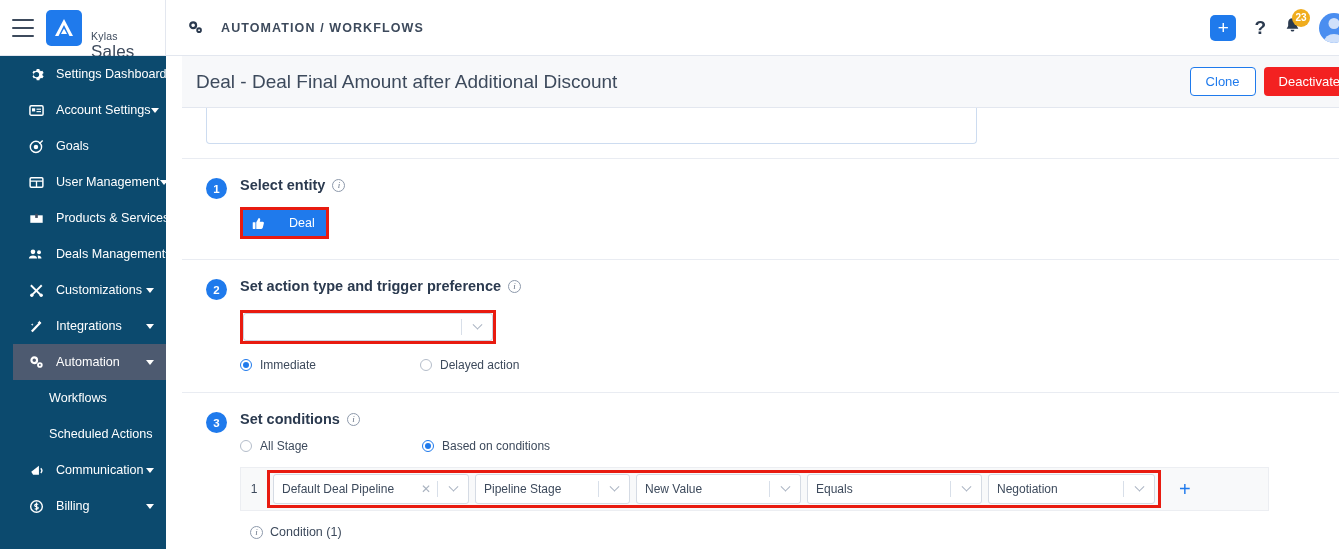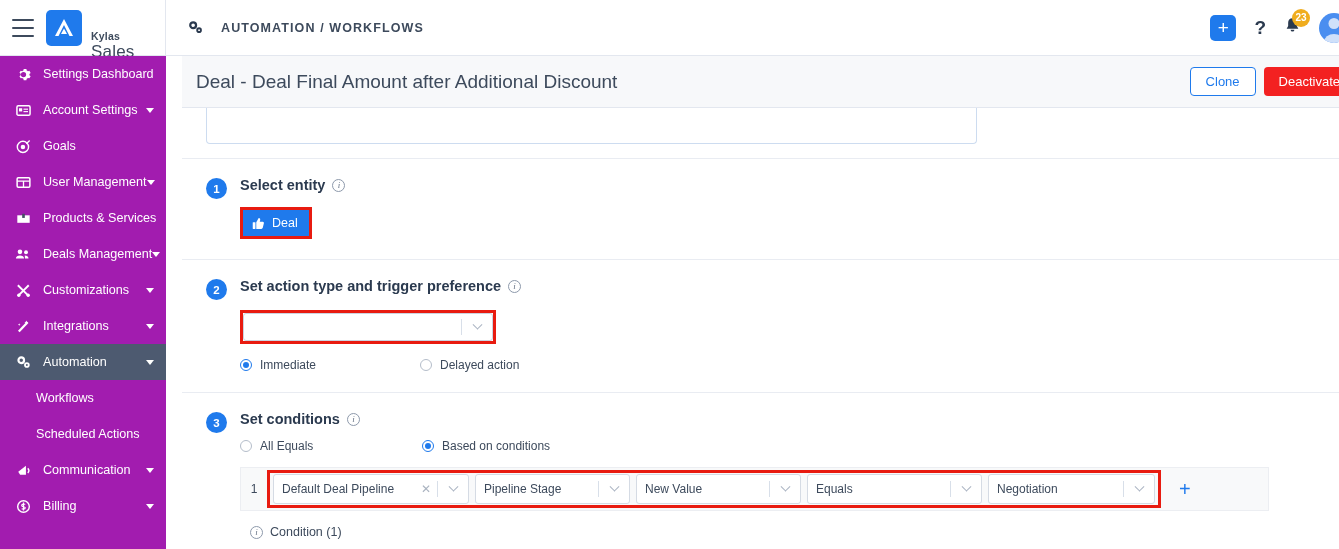--- a/index.html
+++ b/index.html
@@ -32,21 +32,21 @@
   }
   .hamburger span { display: block; height: 2px; background: #3d4a5c; border-radius: 1px; }
   .logo-mark {
     width: 36px; height: 36px; border-radius: 5px;
     background: #1f7aec; flex: none;
     display: flex; align-items: center; justify-content: center;
     margin-right: 9px;
   }
   .brand-text { line-height: 1; }
   .brand-top {
-    font-size: 10.5px; font-weight: bold; color: #3d4a5c;
+    font-size: 10.5px; font-weight: normal; color: #3d4a5c;
     letter-spacing: .2px; display: block; margin-bottom: 1px; margin-top: 36px;
   }
   .brand-bottom {
     font-size: 17px; color: #3d4a5c; display: block; letter-spacing: .2px;
   }
   .breadcrumb {
     display: flex; align-items: center; gap: 18px;
     margin-left: 22px;
   }
   .breadcrumb-label {
@@ -87,22 +87,23 @@
   .avatar::before {
     content: ""; position: absolute; left: 50%; bottom: -7px;
     transform: translateX(-50%);
     width: 20px; height: 16px; border-radius: 50%; background: #cfe0fa;
   }
 
   
   .sidebar {
     position: absolute; top: 56px; left: 0;
     width: 166px; height: 493px;
-    background: #a21caf;
+    background: #0c4a6e;
     overflow: hidden;
+    padding-left: 13px;
   }
   .nav-item {
     height: 36px; display: flex; align-items: center;
     padding: 0 12px 0 14px; cursor: pointer; position: relative;
   }
   .nav-item .ic {
     width: 18px; height: 18px; flex: none; margin-right: 11px;
     display: flex; align-items: center; justify-content: center;
     color: #ffffff;
   }
@@ -204,21 +205,21 @@
 
   
   .redbox {
     display: inline-block; border: 3px solid #e81b10; padding: 0;
     line-height: 0;
   }
   .entity-btn {
     height: 26px; padding: 0 11px 0 9px;
     background: #1f7aec; color: #ffffff;
     font-size: 12.5px; border: none; cursor: pointer;
-    display: inline-flex; align-items: center; gap: 7px;
+    display: inline-flex; align-items: center; gap: 24px;
     font-family: "Liberation Sans", sans-serif;
   }
   .entity-wrap { margin-top: 14px; }
 
   
   .trigger-wrap { margin-top: 16px; }
   .select-box {
     width: 250px; height: 28px;
     border: 1px solid #ccd4e0; border-radius: 3px;
     background: #ffffff;
@@ -552,21 +553,21 @@
     <div class="step-block">
       <div class="step-badge">3</div>
       <div class="step-body">
         <div class="step-title">
           <span>Set conditions</span>
           <span class="info-i">i</span>
         </div>
         <div class="cond-radios">
           <label class="radio-item first">
             <span class="radio"></span>
-            <span>All Equals</span>
+            <span>All Stage</span>
           </label>
           <label class="radio-item">
             <span class="radio on"></span>
             <span>Based on conditions</span>
           </label>
         </div>
 
         <div class="cond-strip">
           <div class="cond-index">1</div>
           <div class="cond-fields">

